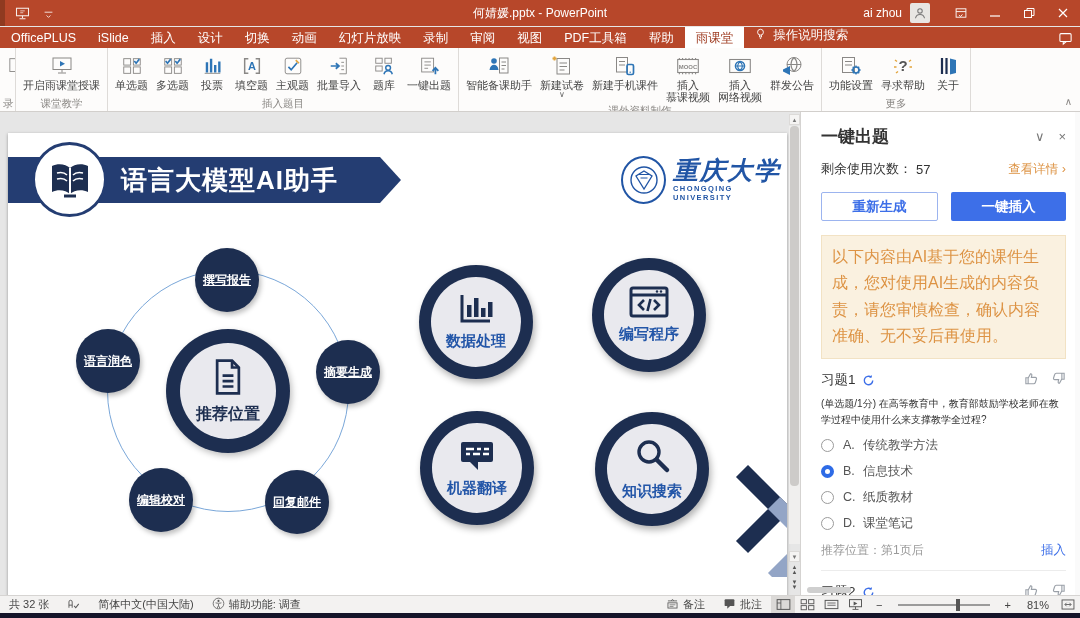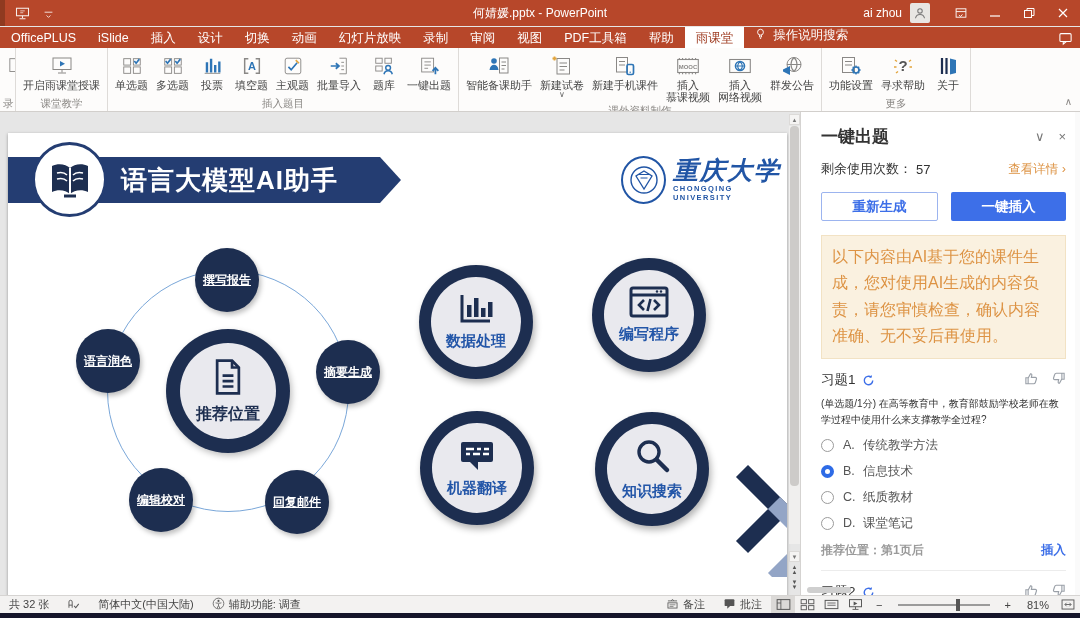--- a/index.html
+++ b/index.html
@@ -83,21 +83,21 @@
   .q-block{padding:12px 14px 0 20px;}
   .q-head{display:flex;align-items:center;}
   .q-title{font-size:13.5px;color:#333;}
   .q-refresh{margin-left:6px;display:flex;}
   .q-thumbs{margin-left:auto;display:flex;gap:12px;color:#9aa0a8;}
   .q-stem{font-size:10px;color:#333;line-height:1.6;margin-top:6px;}
   .q-opt{display:flex;align-items:center;margin-top:9px;font-size:12.5px;color:#555;}
   .radio{width:13px;height:13px;border:1px solid #9b9b9b;border-radius:50%;margin-right:9px;flex:none;}
   .radio.sel{border:4px solid #2e6be6;}
   .q-opt .okey{width:20px;}
-  .q-foot{display:flex;align-items:center;margin-top:10px;padding-bottom:11px;font-size:12px;color:#9a9a9a;border-bottom:1px solid #ececec;font-weight:bold;}
+  .q-foot{display:flex;align-items:center;margin-top:10px;padding-bottom:11px;font-size:12px;color:#9a9a9a;border-bottom:1px solid #ececec;}
   .q-foot .ins{margin-left:auto;color:var(--accent,#3d6fe8);font-size:12.5px;}
   .q-block:last-of-type .q-foot{border-bottom:none;}
   .p-hscroll{position:absolute;left:6px;bottom:2px;width:44px;height:6px;background:#cfcfcf;border-radius:3px;}
   .p-vscroll{position:absolute;right:0;top:0;width:5px;height:483px;background:#fafafa;}
 
   
   .statusbar{position:absolute;left:0;top:595px;width:1080px;height:18px;background:#f3f2f1;border-top:1px solid #d6d4d2;display:flex;align-items:center;font-size:11px;color:#444;}
   .sb-item{display:flex;align-items:center;gap:4px;padding:0 9px;height:18px;white-space:nowrap;}
   .sb-right{margin-left:auto;display:flex;align-items:center;height:18px;}
   .viewbtn{width:24px;height:18px;display:flex;align-items:center;justify-content:center;}

